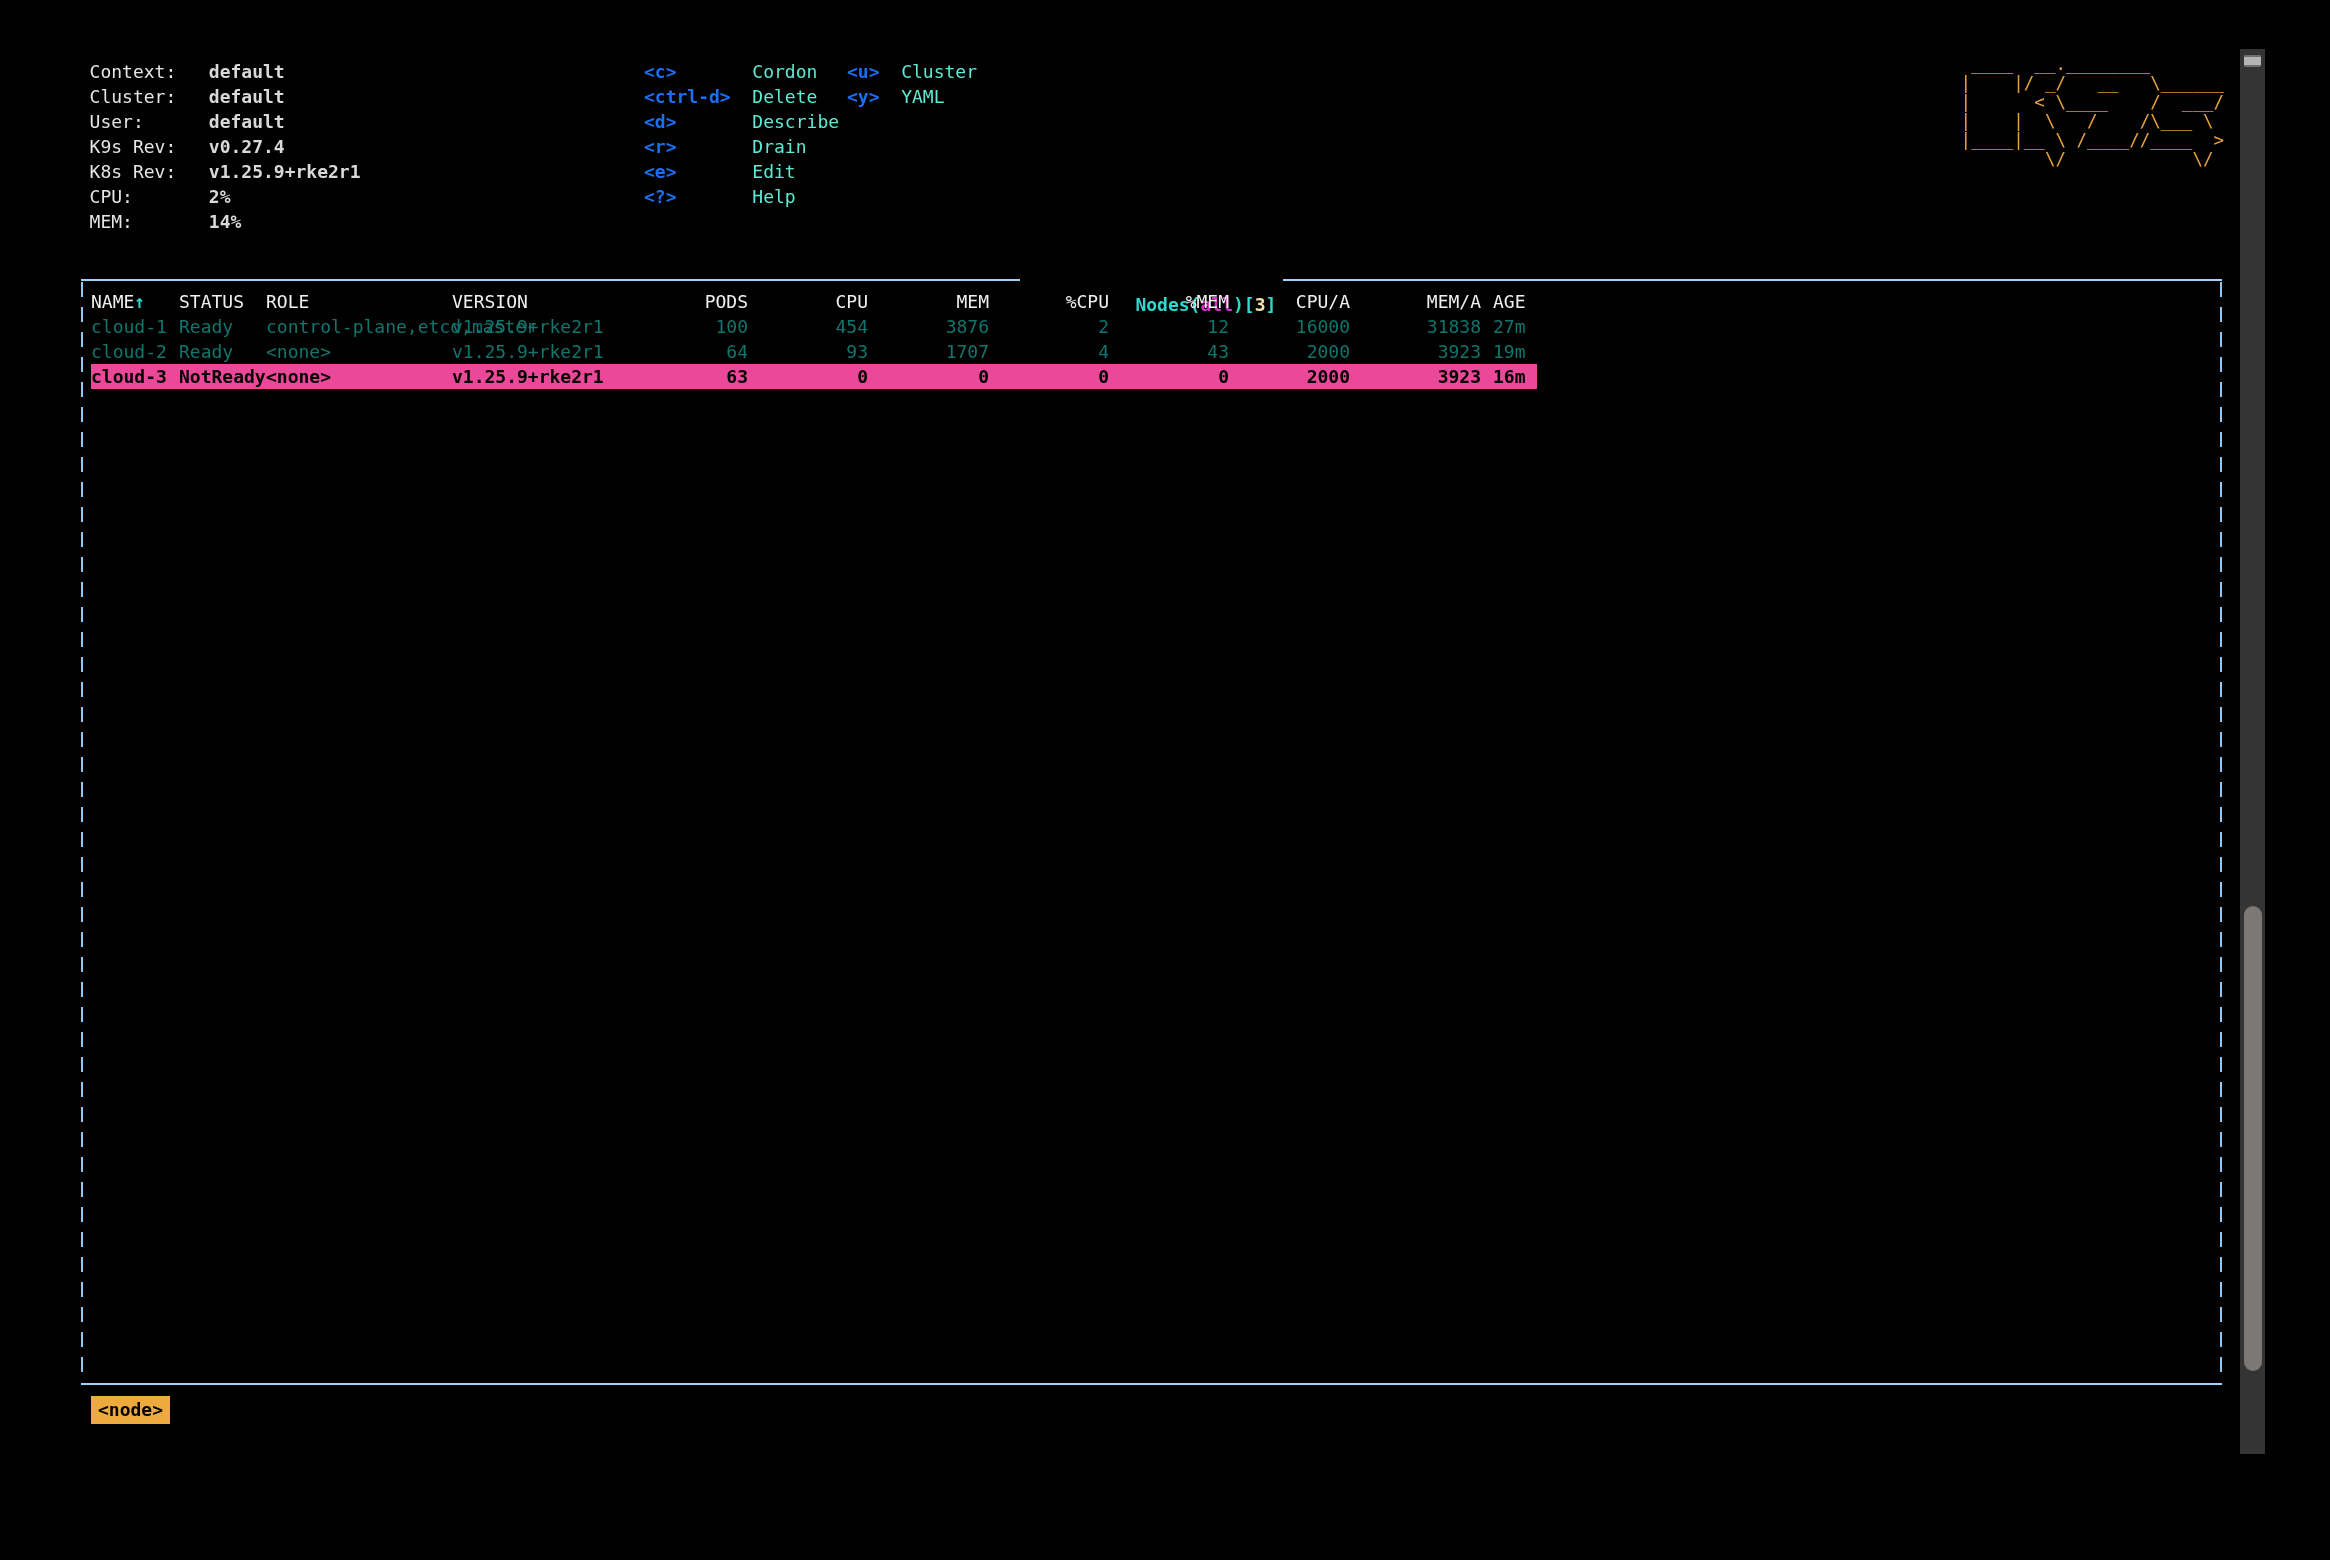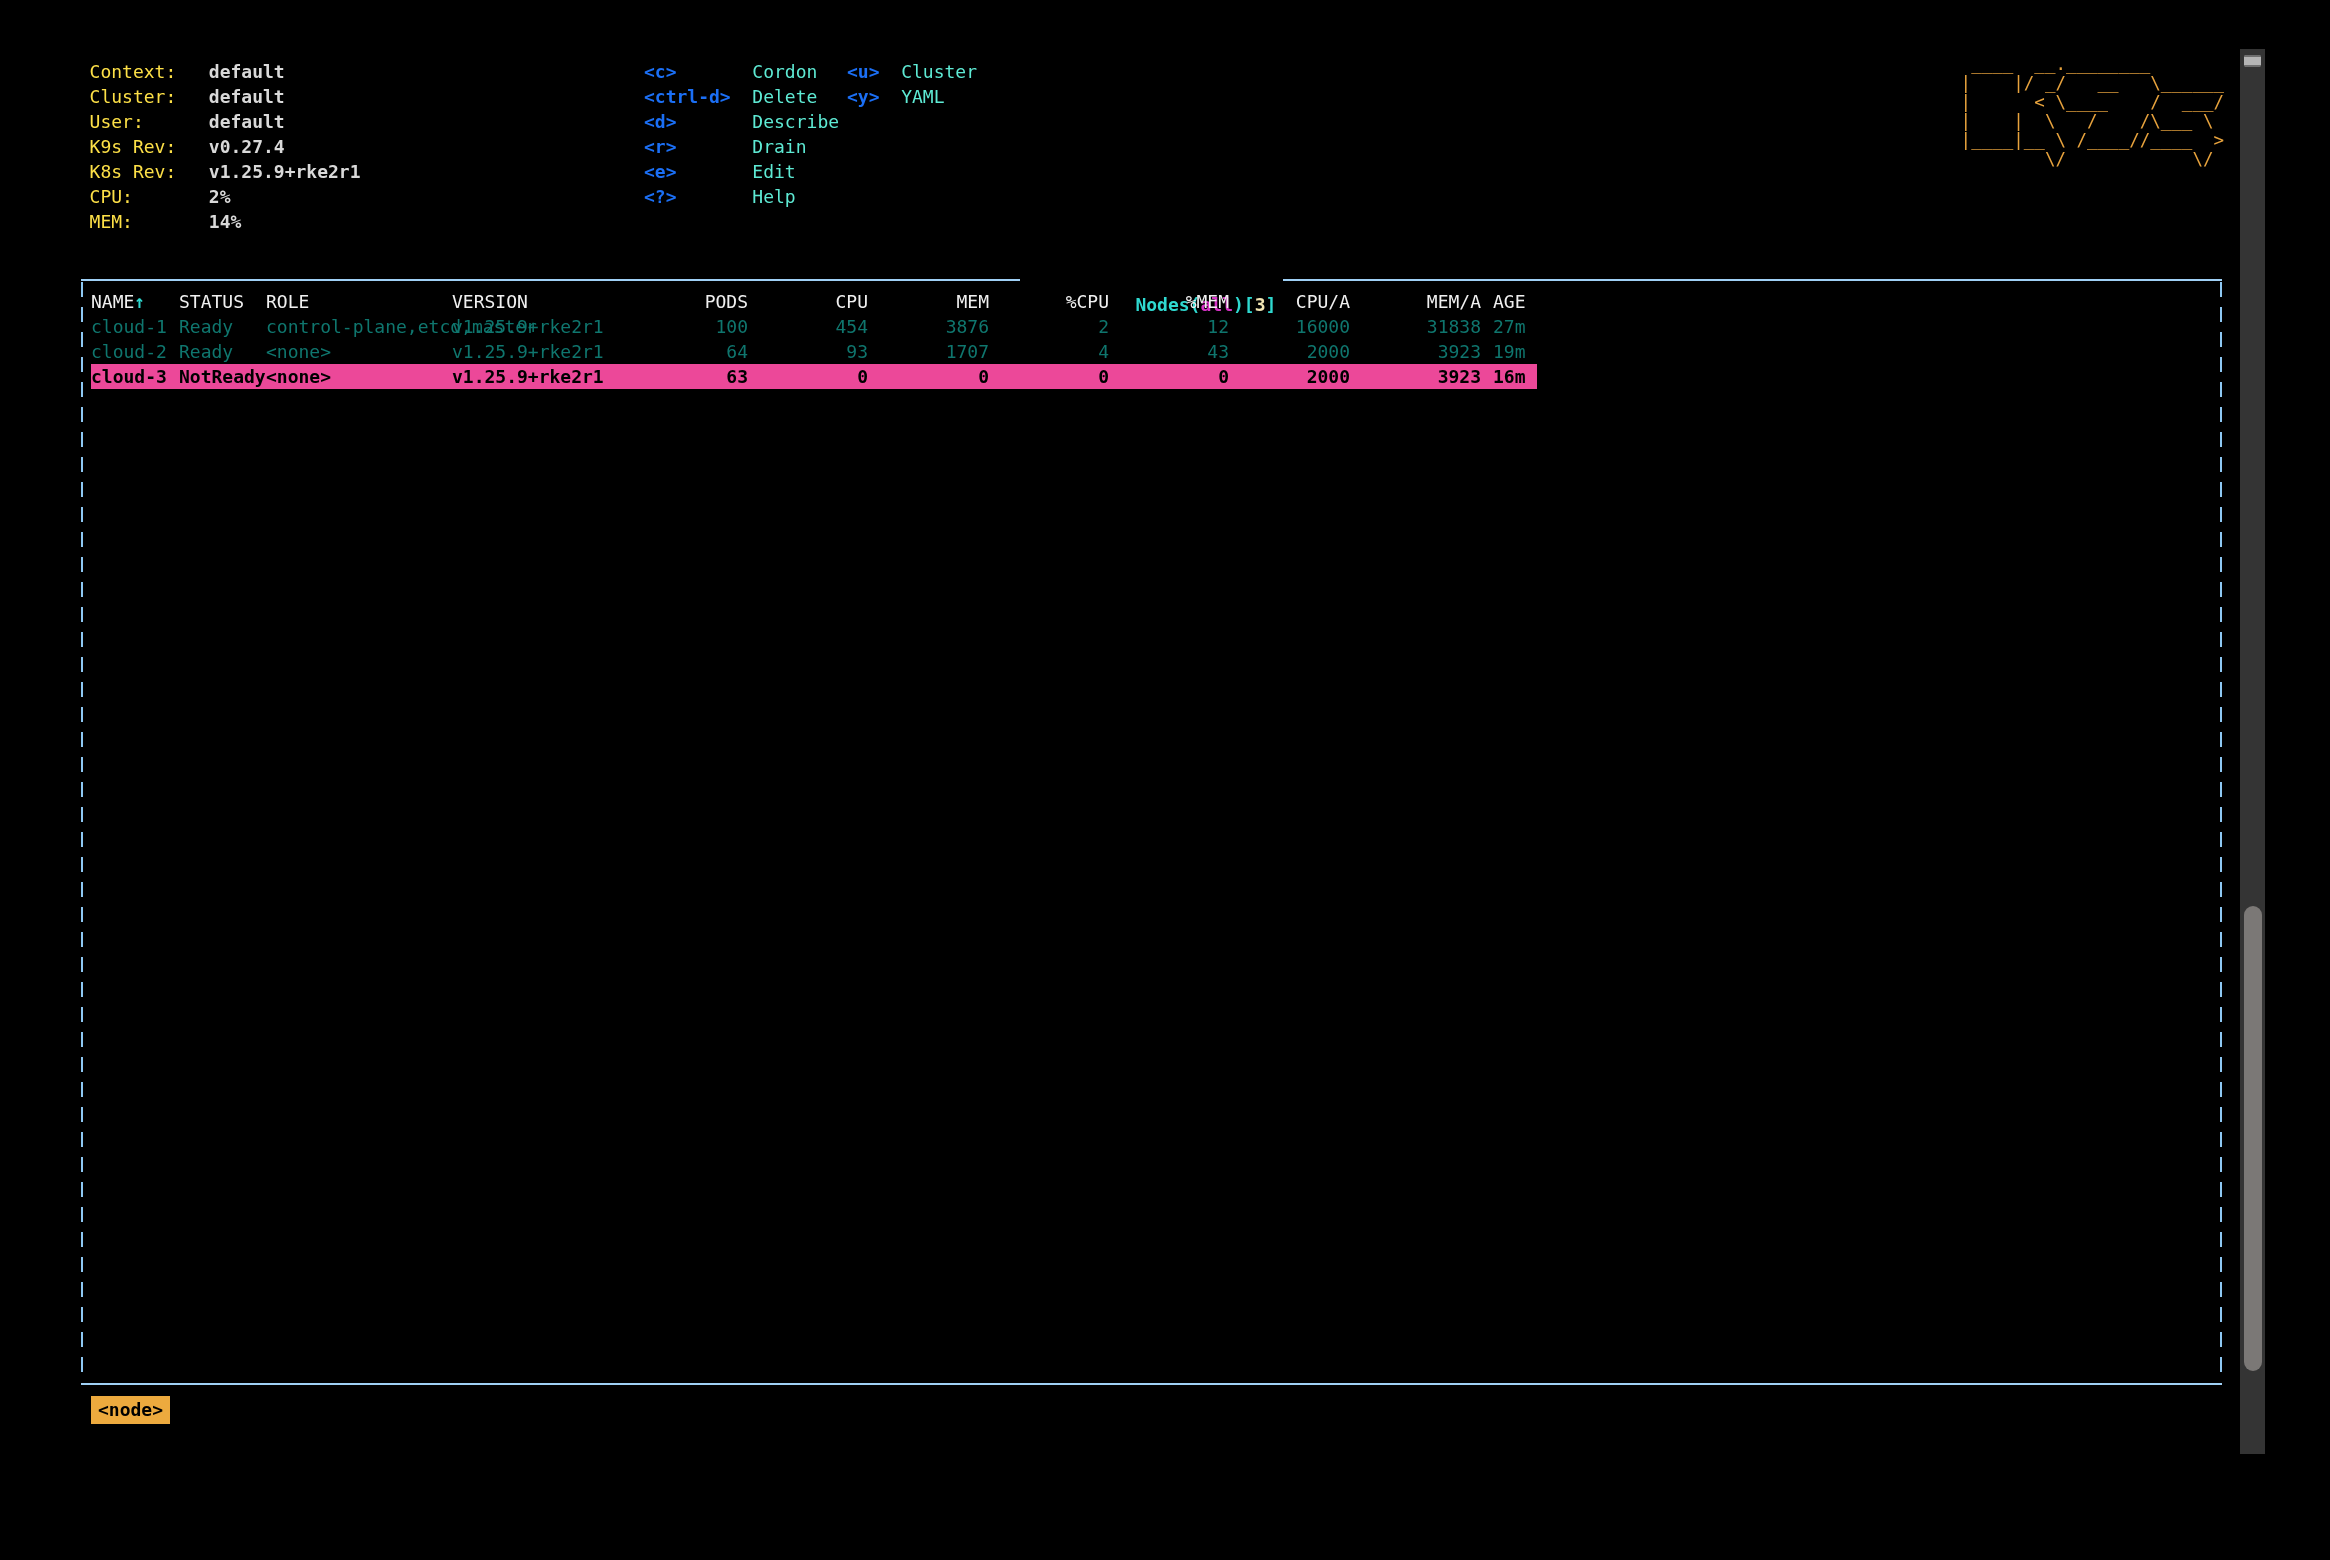--- a/index.html
+++ b/index.html
@@ -100,21 +100,21 @@
 
   
   .info {
     position: absolute;
     left: 12.6px;
     top: 9.8px;
     white-space: pre;
   }
   .info-row { height: 25px; }
   .k-label {
-    color: #fde047;
+    color: #e5e5e5;
     display: inline-block;
     width: 11ch;
   }
   .k-value {
     color: #d9d9d9;
     font-weight: bold;
   }
 
   
   .keys {

